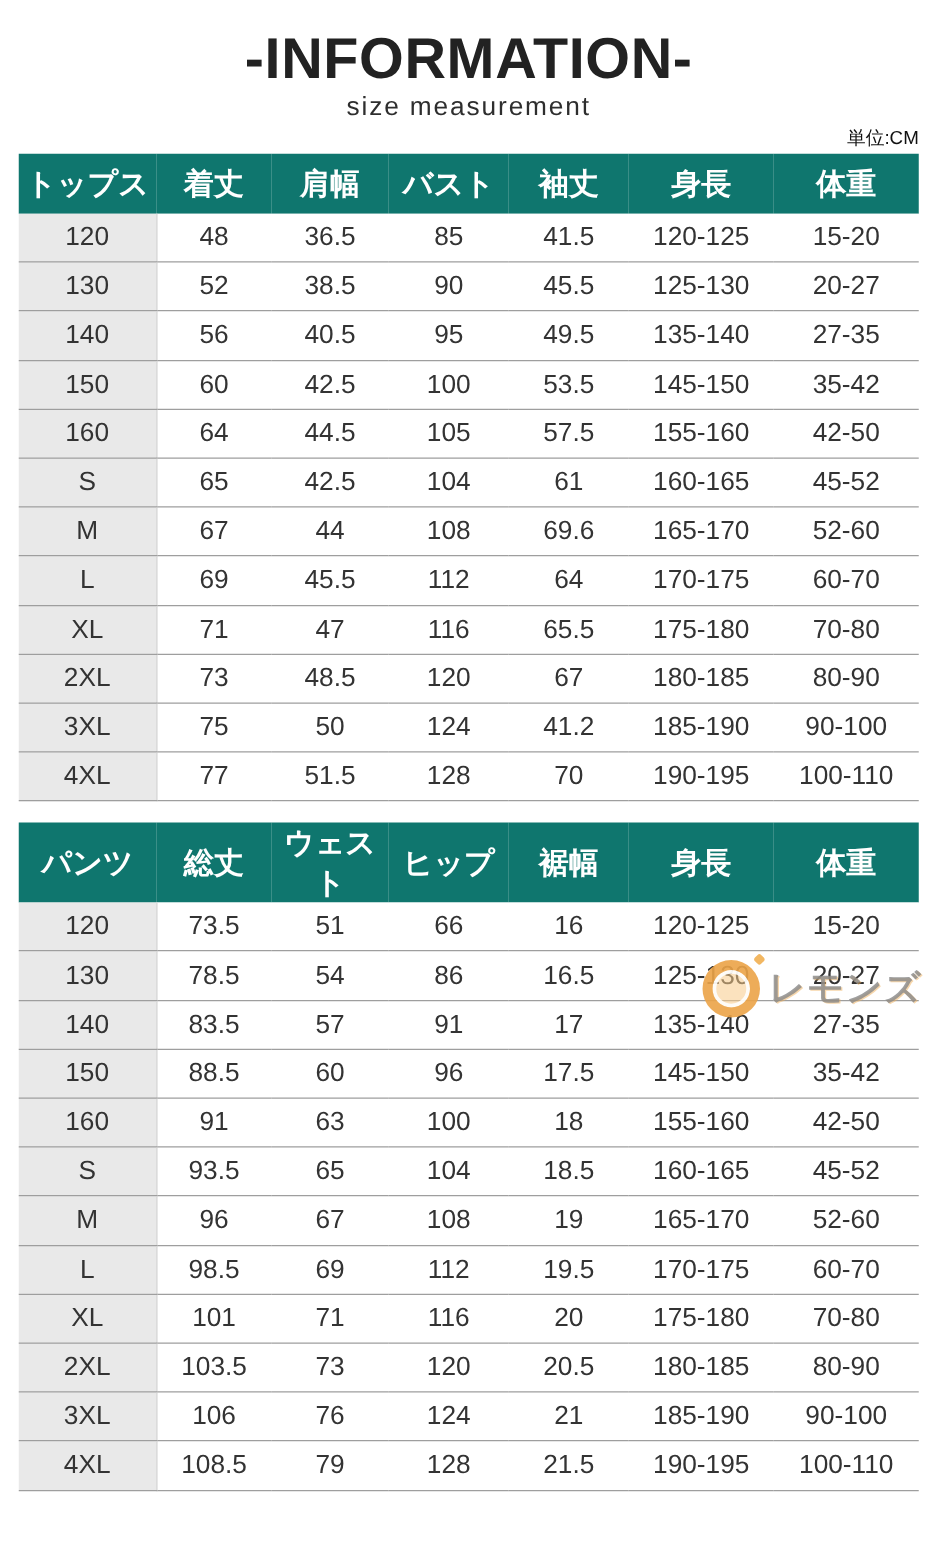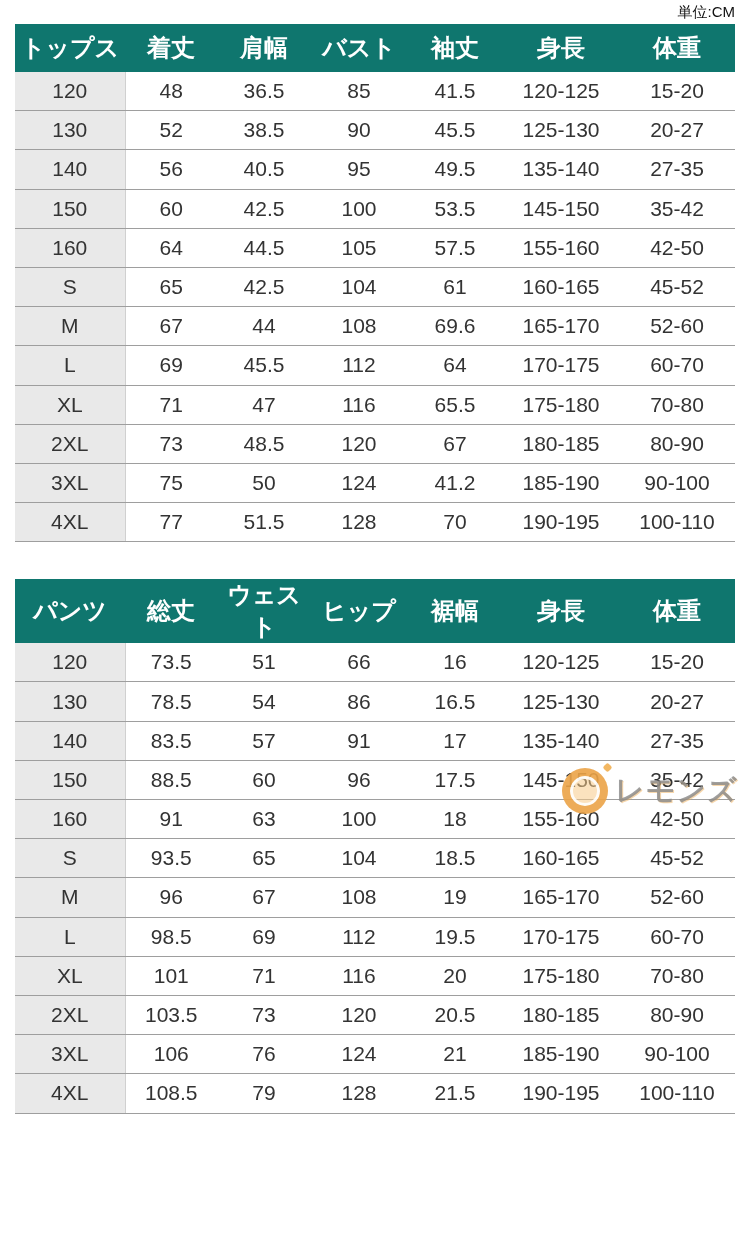--- a/index.html
+++ b/index.html
@@ -5,21 +5,21 @@
   html,body{margin:0;padding:0;}
   body{
     width:750px;height:1238px;background:#ffffff;position:relative;overflow:hidden;
     font-family:"Liberation Sans", sans-serif;
   }
   .header{padding-top:20px;text-align:center;}
   .title{margin:0;font-size:46px;line-height:52px;font-weight:bold;color:#222;letter-spacing:0.5px;}
   .subtitle{font-size:21px;line-height:26px;color:#2e2e2e;letter-spacing:1.5px;margin-top:1px;}
   .unit{width:720px;margin:2px auto 3px;text-align:right;font-size:15px;line-height:19px;color:#111;}
   table.size-table{width:720px;margin:0 auto;border-collapse:collapse;table-layout:fixed;}
-  table.size-table.second{margin-top:37px;}
+  table.size-table.second{margin-top:17px;}
   table.size-table th{
     background:#0f766e;color:#ffffff;font-size:24px;font-weight:bold;
     height:48px;text-align:center;padding:0;
   }
   table.size-table td{
     height:38.2px;font-size:21px;color:#333333;text-align:center;
     border-bottom:1px solid #9e9e9e;padding:0;background:#ffffff;
   }
   table.size-table td:first-child{background:#e9e9e9;border-right:1px solid #d0d0d0;}
   .watermark{
@@ -42,20 +42,24 @@
     color:rgba(138,138,138,0.82);
     text-shadow:1px 1px 0 rgba(240,175,90,0.5);
     white-space:nowrap;
   }
 </style>
 </head>
 <body>
 
 <div class="page">
 
+  <div class="header">
+    <h1 class="title">-INFORMATION-</h1>
+    <div class="subtitle">size measurement</div>
+  </div>
 
   <div class="unit">単位:CM</div>
 
   <table class="size-table" id="table-0">
     <colgroup>
       <col style="width:110px">
         <col style="width:92px">
         <col style="width:94px">
       <col style="width:96px">
         <col style="width:96px">

